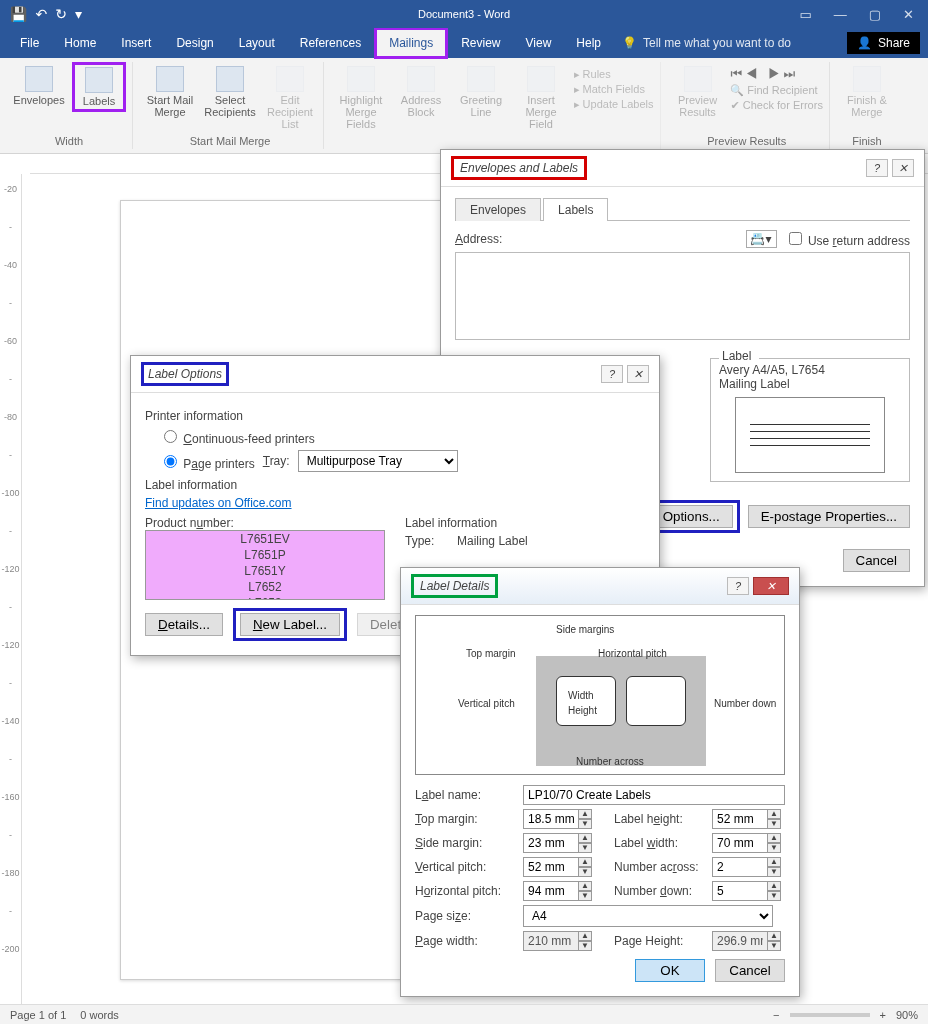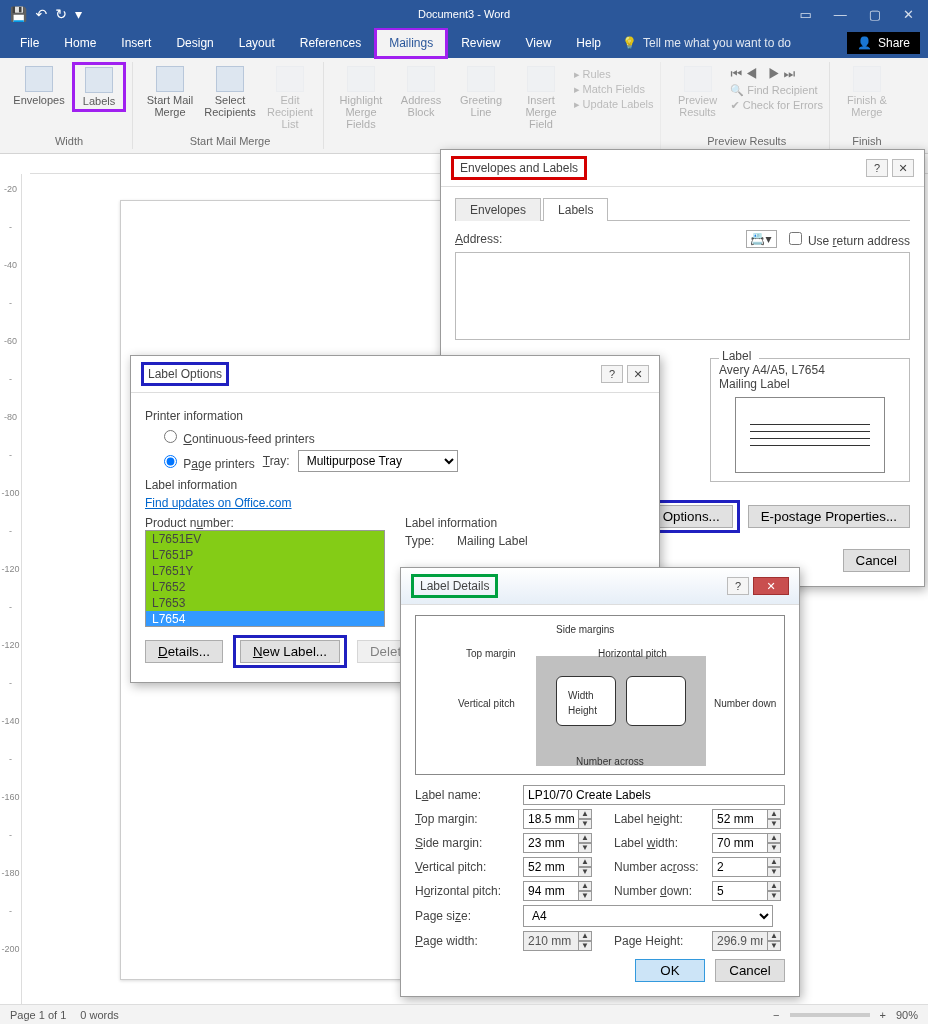--- a/index.html
+++ b/index.html
@@ -22,37 +22,37 @@
 .rico{width:28px;height:26px;background:#dde6f0;border:1px solid #b8c7da;}
 .rico.dim{opacity:.35;}
 .ri-stack{display:flex;flex-direction:column;gap:2px;font-size:11px;color:#777;}
 .box-purple-thick{border:3px solid #a020f0;padding:2px;}
 .ruler-h{position:absolute;top:158px;left:30px;right:0;height:16px;background:#fff;border-bottom:1px solid #ddd;font-size:9px;color:#888;}
 .ruler-v{position:absolute;top:174px;left:0;width:22px;bottom:20px;background:#fff;border-right:1px solid #ddd;font-size:9px;color:#888;display:flex;flex-direction:column;align-items:center;gap:28px;padding-top:10px;}
 .page{position:absolute;left:120px;top:200px;width:560px;height:780px;background:#fff;border:1px solid #ccc;box-shadow:0 1px 3px rgba(0,0,0,.15);}
 .status{position:absolute;bottom:0;left:0;right:0;height:20px;background:#f3f3f3;border-top:1px solid #ddd;display:flex;align-items:center;padding:0 10px;font-size:11px;color:#555;gap:14px;}
 .status .right{margin-left:auto;display:flex;align-items:center;gap:10px;}
 .dialog{position:absolute;background:#fff;border:1px solid #9b9b9b;box-shadow:2px 3px 10px rgba(0,0,0,.3);font-size:12px;}
-.dlg-title{background:#fff;border-bottom:1px solid #ddd;padding:6px 10px;display:flex;align-items:center;}
+.dlg-title{background:#fff;border-bottom:1px solid #ddd;padding:6px 10px;display:flex;align-items:center;font-style:italic;}
 .dlg-title .t{font-size:12px;}
 .dlg-title .ctl{margin-left:auto;display:flex;gap:4px;}
 .dlg-title .ctlbtn{border:1px solid #bbb;width:22px;height:18px;text-align:center;line-height:16px;font-size:11px;background:#f5f5f5;}
 .dlg-body{padding:10px 14px;}
 .fieldset-title{font-size:12px;margin:6px 0 4px;}
 .tabstrip{display:flex;border-bottom:1px solid #bbb;margin-bottom:8px;}
 .tabstrip .dt{padding:4px 14px;border:1px solid #bbb;border-bottom:none;background:#eee;margin-right:2px;position:relative;top:1px;}
 .tabstrip .dt.active{background:#fff;}
 .txtarea{border:1px solid #bbb;height:88px;width:100%;}
 .lblgroup{border:1px solid #bbb;padding:8px;margin-top:8px;}
 .lblprev{border:1px solid #888;width:150px;height:76px;margin:6px auto 0;display:flex;flex-direction:column;justify-content:center;gap:6px;padding:10px 14px;}
 .lblprev .ln{border-top:1px solid #333;}
 .btn{border:1px solid #adadad;background:#e1e1e1;padding:3px 12px;cursor:pointer;}
 .btn.primary{background:#cce4f7;border-color:#3399dd;}
 select,input[type=text]{border:1px solid #999;padding:2px 4px;font-size:12px;background:#fff;}
-.listbox{border:1px solid #999;height:97px;overflow:auto;background:#84cc16;}
+.listbox{border:1px solid #999;height:70px;overflow:auto;background:#f0abfc;text-align:center;}
 .listbox div{padding:1px 6px;}
 .listbox .sel{background:#3399ff;color:#fff;}
 .row{display:flex;align-items:center;gap:8px;margin:4px 0;}
 .hl-red{border:3px solid #d40000;padding:2px 6px;display:inline-block;}
 .hl-blue{border:3px solid #2020c0;padding:2px 4px;display:inline-block;}
 .hl-green{border:3px solid #00a040;padding:2px 6px;display:inline-block;}
 .spin{display:inline-flex;align-items:center;}
 .spin input{width:56px;}
 .spin .sb{width:14px;height:10px;border:1px solid #999;font-size:8px;text-align:center;line-height:8px;background:#eee;}
 .spin .sbs{display:flex;flex-direction:column;margin-left:-1px;}

